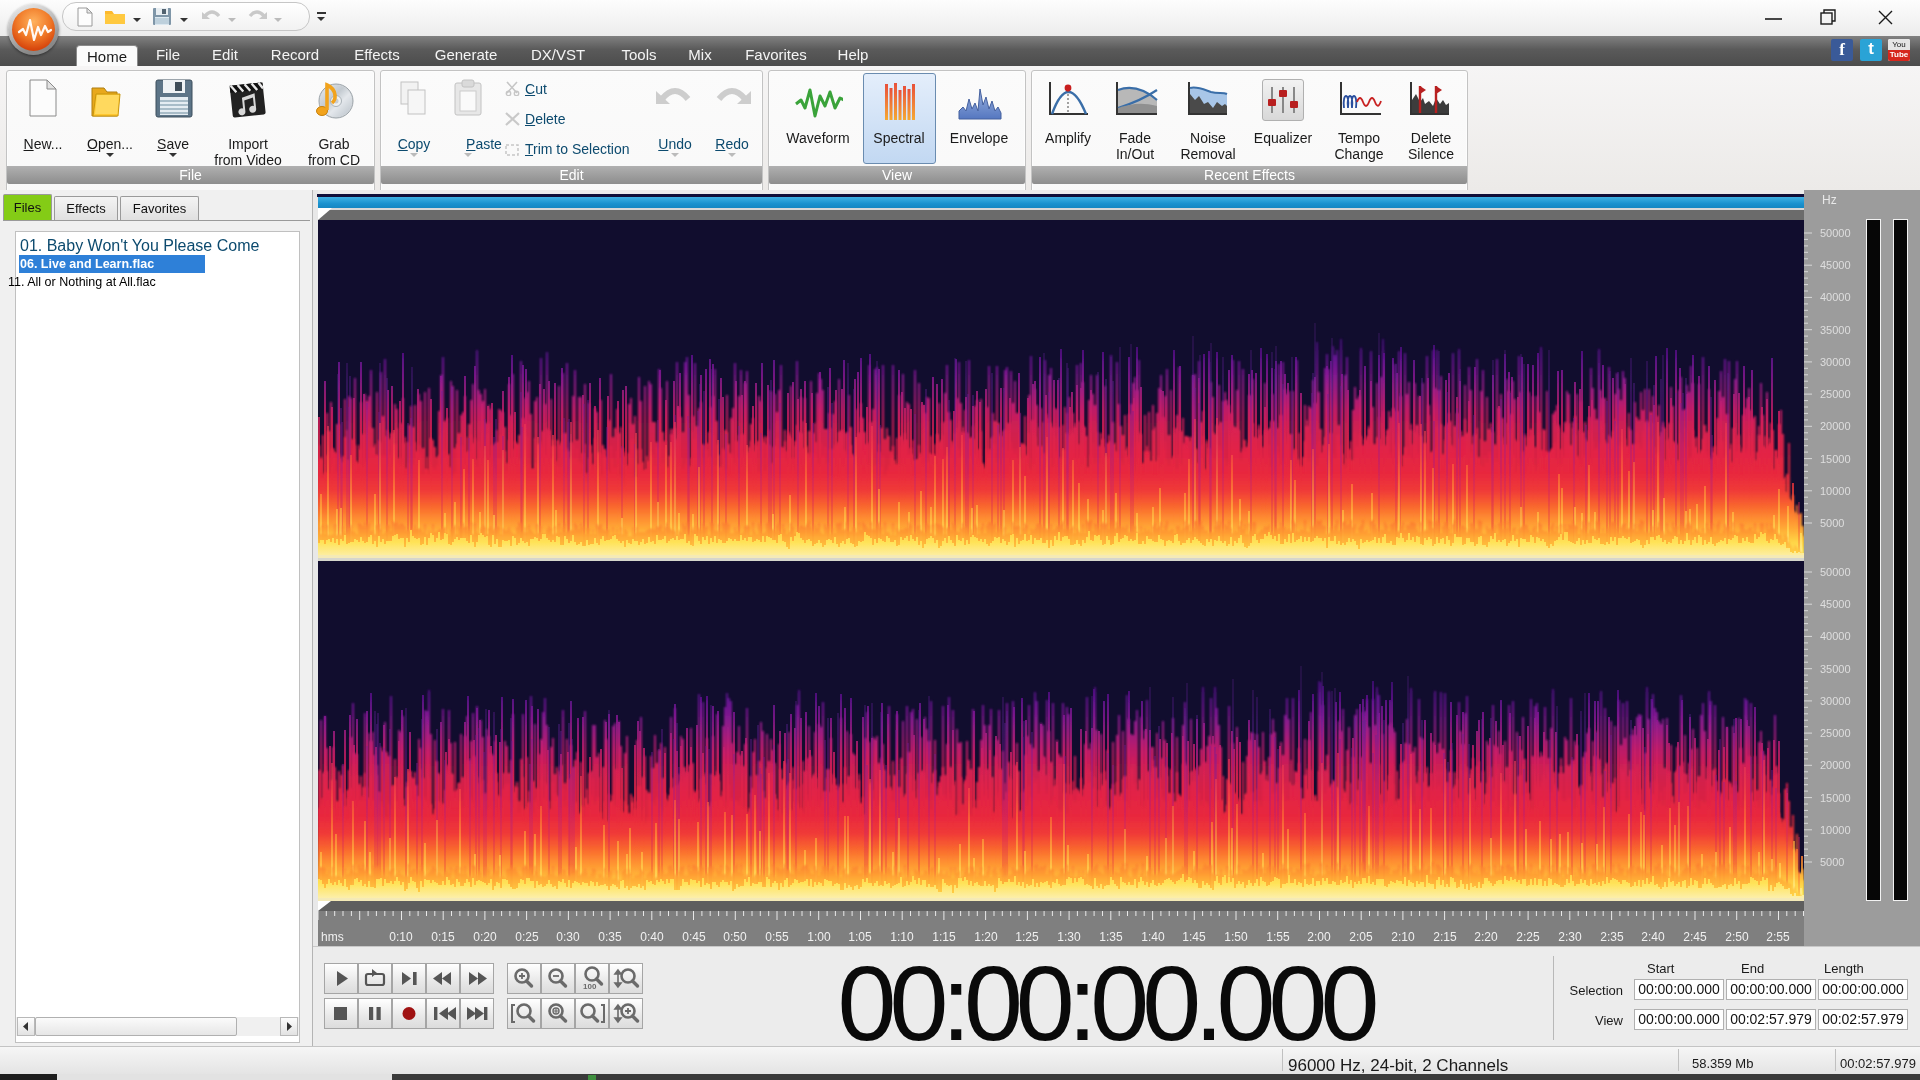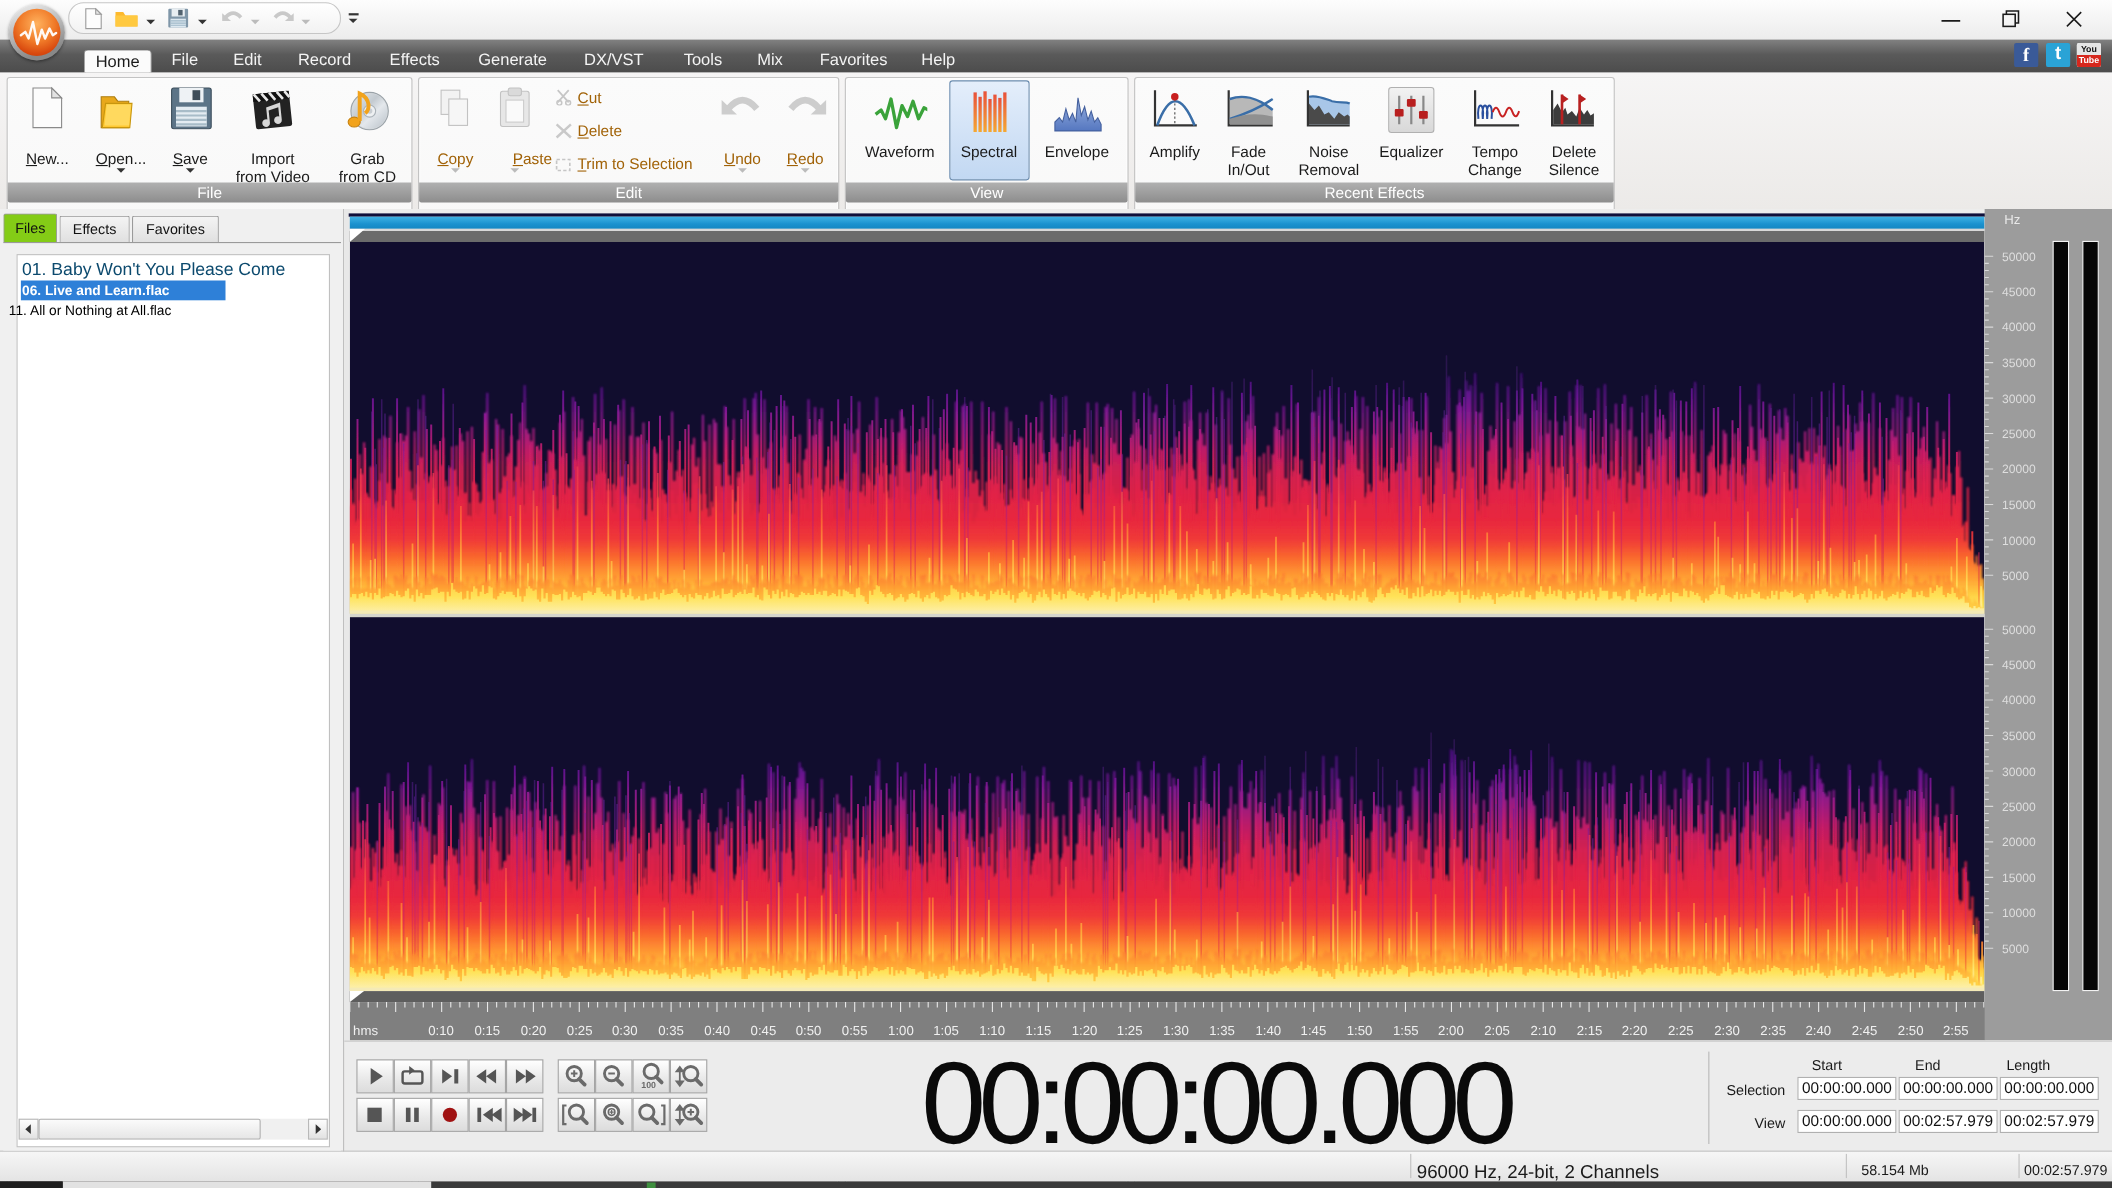--- a/index.html
+++ b/index.html
@@ -3,21 +3,21 @@
 <style>
 *{margin:0;padding:0;box-sizing:border-box}
 html,body{width:1920px;height:1080px;overflow:hidden;font-family:"Liberation Sans",sans-serif;background:#f0f0f0}
 .abs{position:absolute}
 .ico{display:block}
 .grpbox{position:absolute;top:70px;bottom:3px;border:1px solid #c3c3c3;border-radius:3px;
  background:linear-gradient(#fbfbfb,#f0efee 55%,#e6e4e2);box-shadow:inset 0 0 0 1px #fdfdfd}
 .grplabel{position:absolute;left:1px;right:1px;bottom:1px;height:18px;border-radius:0 0 2px 2px;
  background:linear-gradient(#b0b0b0,#8d8d8d);color:#fff;font-size:14px;text-align:center;line-height:18px}
 .btnlabel{position:absolute;font-size:14px;color:#1a1a1a;text-align:center;white-space:nowrap}
-.gray{color:#a16207}
+.gray{color:#0c4a6e}
 .u{text-decoration:underline}
 .drop{position:absolute;width:0;height:0;border-left:4px solid transparent;border-right:4px solid transparent;border-top:4px solid #333}
 .dropg{border-top-color:#bbb}
 .tbtn{position:absolute;width:34px;height:31px;background:linear-gradient(#ffffff,#e8e8e8 60%,#dcdcdc);border:1px solid #a5a5a5}
 .field{position:absolute;height:21px;width:90px;background:#fff;border:1px solid #b0b0b0;font-size:14px;color:#111;text-align:center;line-height:19px}
 .flabel{position:absolute;font-size:13px;color:#1a1a1a}
 </style></head>
 <body>
 
 <div class="abs" style="left:0;top:0;width:1920px;height:36px;background:linear-gradient(#fdfdfd,#ececec)"></div>
@@ -75,21 +75,21 @@
 <div class="abs" style="left:406px;top:43px;width:120px;color:#f4f4f4;font-size:15px;text-align:center;line-height:23px">Generate</div>
 <div class="abs" style="left:498px;top:43px;width:120px;color:#f4f4f4;font-size:15px;text-align:center;line-height:23px">DX/VST</div>
 <div class="abs" style="left:579px;top:43px;width:120px;color:#f4f4f4;font-size:15px;text-align:center;line-height:23px">Tools</div>
 <div class="abs" style="left:640px;top:43px;width:120px;color:#f4f4f4;font-size:15px;text-align:center;line-height:23px">Mix</div>
 <div class="abs" style="left:716px;top:43px;width:120px;color:#f4f4f4;font-size:15px;text-align:center;line-height:23px">Favorites</div>
 <div class="abs" style="left:793px;top:43px;width:120px;color:#f4f4f4;font-size:15px;text-align:center;line-height:23px">Help</div>
 
 <div class="abs" style="left:1831px;top:39px;width:22px;height:22px;background:#3a5a98;border-radius:2px;color:#fff;font-size:17px;font-weight:bold;text-align:center;line-height:22px;font-family:'Liberation Serif',serif">f</div>
 <div class="abs" style="left:1860px;top:39px;width:22px;height:22px;background:#2aa3d6;border-radius:2px;color:#fff;font-size:17px;font-weight:bold;text-align:center;line-height:20px">t</div>
 <div class="abs" style="left:1888px;top:39px;width:22px;height:22px;background:#fff;border-radius:2px;overflow:hidden">
-<div style="height:11px;background:#e5e5e5;color:#111;font-size:8px;font-weight:bold;text-align:center;line-height:12px">You</div>
+<div style="height:11px;background:#e5e5e5;color:#111;font-size:8px;font-weight:normal;text-align:center;line-height:12px">You</div>
 <div style="height:11px;background:#d6271d;color:#fff;font-size:8px;font-weight:bold;text-align:center;line-height:10px">Tube</div>
   </div>
 
 <div class="abs" style="left:8px;top:4px;width:51px;height:51px;border-radius:50%;background:linear-gradient(160deg,#f2f2f2,#b8b8b8 45%,#888 80%);box-shadow:0 1px 3px rgba(0,0,0,.45)"></div>
 <div class="abs" style="left:12px;top:8px;width:43px;height:43px;border-radius:50%;background:radial-gradient(circle at 50% 32%,#ffb25e 0%,#f07a28 45%,#d8480e 75%,#b83a08 100%)"></div>
 <svg class="abs" style="left:12px;top:8px" width="43" height="43">
     <path d="M7 24 l4 -3 3 6 4 -15 4 20 4 -13 3 8 4 -9 3 6 3 -2" fill="none" stroke="#fff" stroke-width="2.2" stroke-linejoin="round" stroke-linecap="round" opacity=".95"></path>
   </svg>
 
 <div class="abs" style="left:0;top:66px;width:1920px;height:124px;background:linear-gradient(#f6f5f5,#eceae8)"></div>
@@ -623,18 +623,18 @@
 <div class="field" style="left:1726px;top:979px">00:00:00.000</div>
 <div class="field" style="left:1818px;top:979px">00:00:00.000</div>
 <div class="field" style="left:1634px;top:1009px">00:00:00.000</div>
 <div class="field" style="left:1726px;top:1009px">00:02:57.979</div>
 <div class="field" style="left:1818px;top:1009px">00:02:57.979</div>
 
 <div class="abs" style="left:1282px;top:1049px;width:1px;height:22px;background:#c0c0c0"></div>
 <div class="abs" style="left:1678px;top:1049px;width:1px;height:22px;background:#c0c0c0"></div>
 <div class="abs" style="left:1835px;top:1049px;width:1px;height:22px;background:#c0c0c0"></div>
 <div class="abs" style="left:1288px;top:1056px;font-size:17px;color:#1a1a1a">96000 Hz, 24-bit, 2 Channels</div>
-<div class="abs" style="left:1692px;top:1056px;font-size:13px;color:#1a1a1a">58.154 Mb</div>
+<div class="abs" style="left:1692px;top:1056px;font-size:13px;color:#1a1a1a">58.359 Mb</div>
 <div class="abs" style="left:1840px;top:1056px;width:74px;font-size:13px;color:#1a1a1a;text-align:center">00:02:57.979</div>
 
 <div class="abs" style="left:0;top:1074px;width:1920px;height:6px;background:#3a3a3a"></div>
 <div class="abs" style="left:57px;top:1074px;width:335px;height:6px;background:#e2e2e2"></div>
 <div class="abs" style="left:0;top:1074px;width:57px;height:6px;background:#1e1e1e"></div>
 <div class="abs" style="left:588px;top:1075px;width:8px;height:5px;background:#3f8f3f"></div>
 </body></html>

